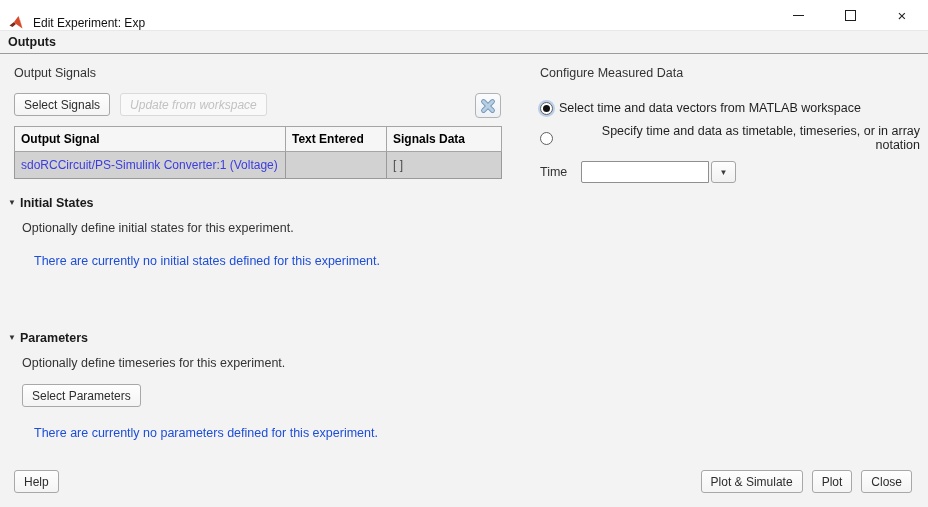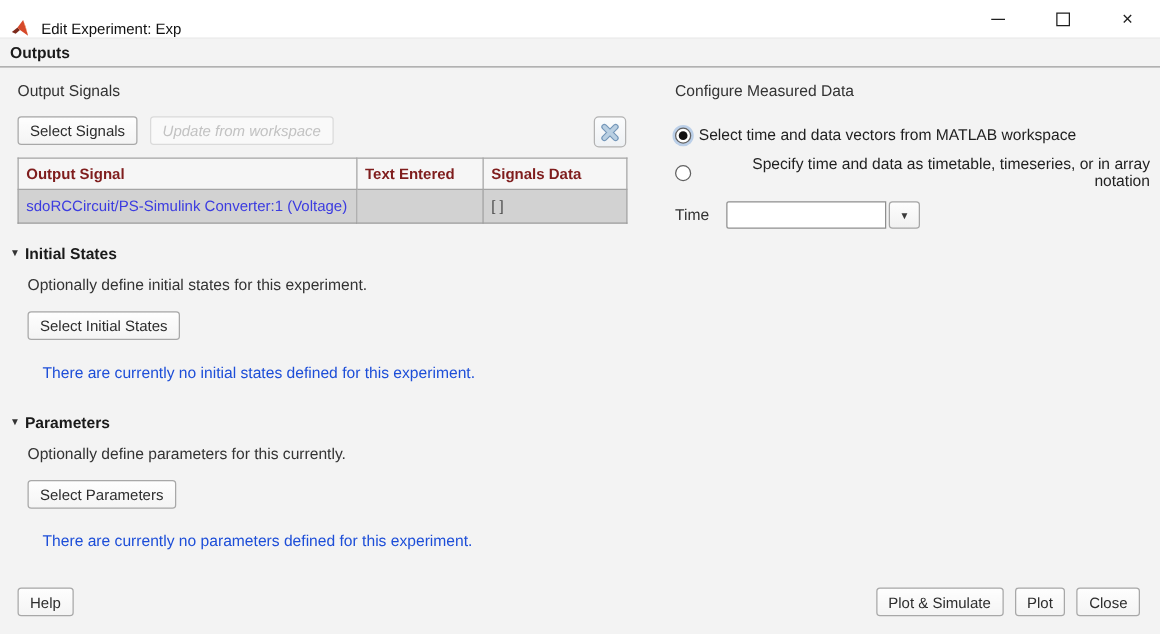--- a/index.html
+++ b/index.html
@@ -49,21 +49,21 @@
     border:1px solid #b2b2b2; border-radius:4px;
     display:inline-flex; align-items:center; justify-content:center; cursor:default;
   }
 
   .signals-table { border-collapse:collapse; width:487px; table-layout:fixed; }
   .signals-table th, .signals-table td {
     border:1px solid #a5a5a5; font-size:12px; padding:4px 6px;
     overflow:hidden; white-space:nowrap; text-overflow:ellipsis;
   }
   .signals-table th {
-    text-align:left; font-weight:bold; color:#7f1d1d; background:#f6f6f6; height:16px;
+    text-align:left; font-weight:bold; color:#000000; background:#f6f6f6; height:16px;
   }
   .signals-table td { height:18px; color:#444; }
   .row-selected td { background:#d2d2d2; border-color:#9a9a9a; }
   td.signal-link { color:#3c3ce0; }
   td.measured-val { color:#4a4a4a; }
 
   
   .section { position:absolute; left:8px; width:500px; }
   .section-head { display:flex; align-items:center; gap:4px; font-size:12.5px; font-weight:bold; color:#1a1a1a; cursor:default; }
   .tri { font-size:8px; color:#333; transform:translateY(-1px); }
@@ -168,30 +168,29 @@
       </tbody>
     </table>
   </div>
 
   <div class="section" style="top:196px;">
     <div class="section-head">
       <span class="tri">▼</span>
       <span>Initial States</span>
     </div>
     <div class="section-desc">Optionally define initial states for this experiment.</div>
-    <button class="btn section-btn">Select Initial States</button>
     <div class="section-note">There are currently no initial states defined for this experiment.</div>
   </div>
 
   <div class="section" style="top:331px;">
     <div class="section-head">
       <span class="tri">▼</span>
       <span>Parameters</span>
     </div>
-    <div class="section-desc">Optionally define parameters for this currently.</div>
+    <div class="section-desc">Optionally define timeseries for this experiment.</div>
     <button class="btn section-btn">Select Parameters</button>
     <div class="section-note">There are currently no parameters defined for this experiment.</div>
   </div>
 
   <div class="right-panel">
     <div class="panel-label">Configure Measured Data</div>
     <div class="radio-group">
       <label class="radio-row">
         <span class="radio checked"></span>
         <span class="radio-label">Select time and data vectors from MATLAB workspace</span>

